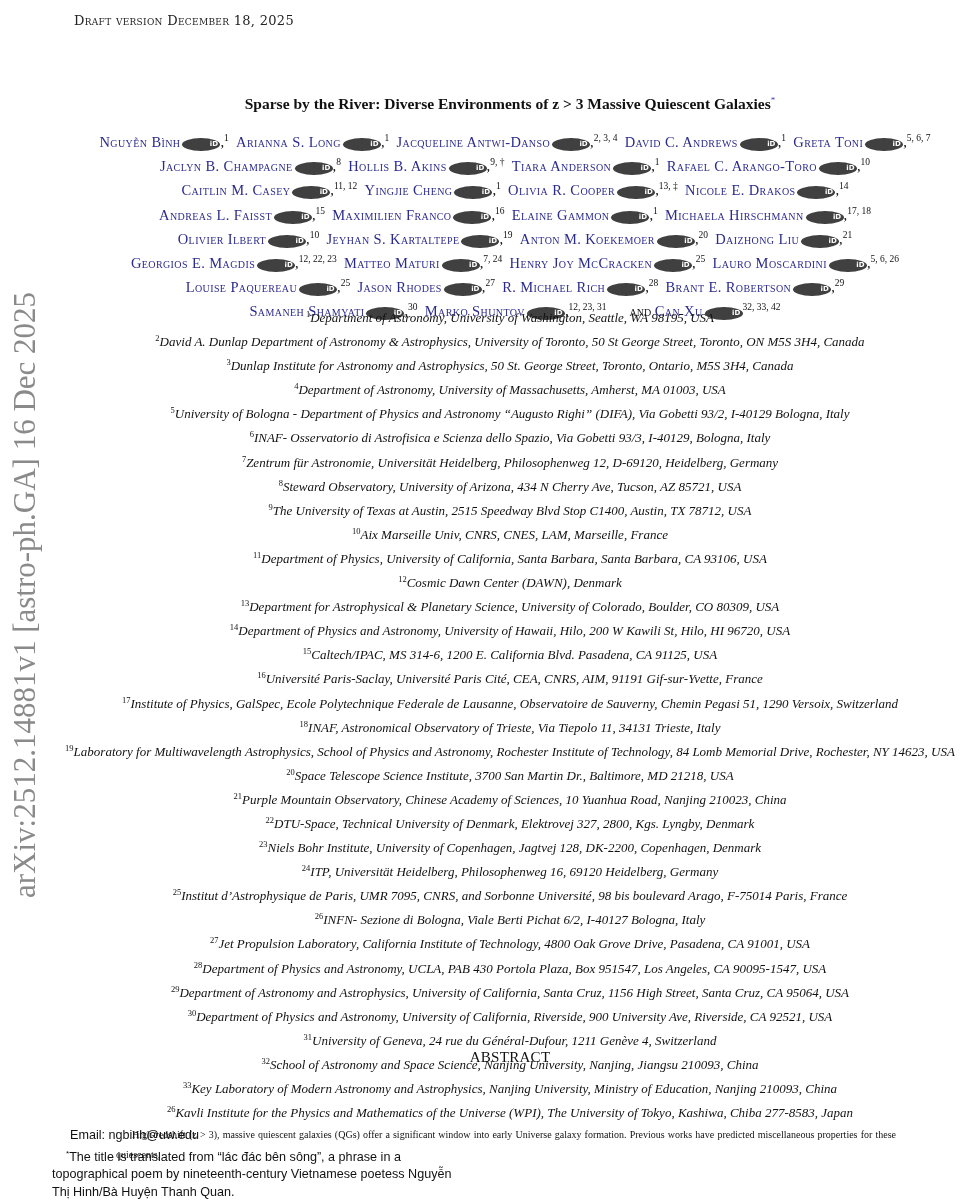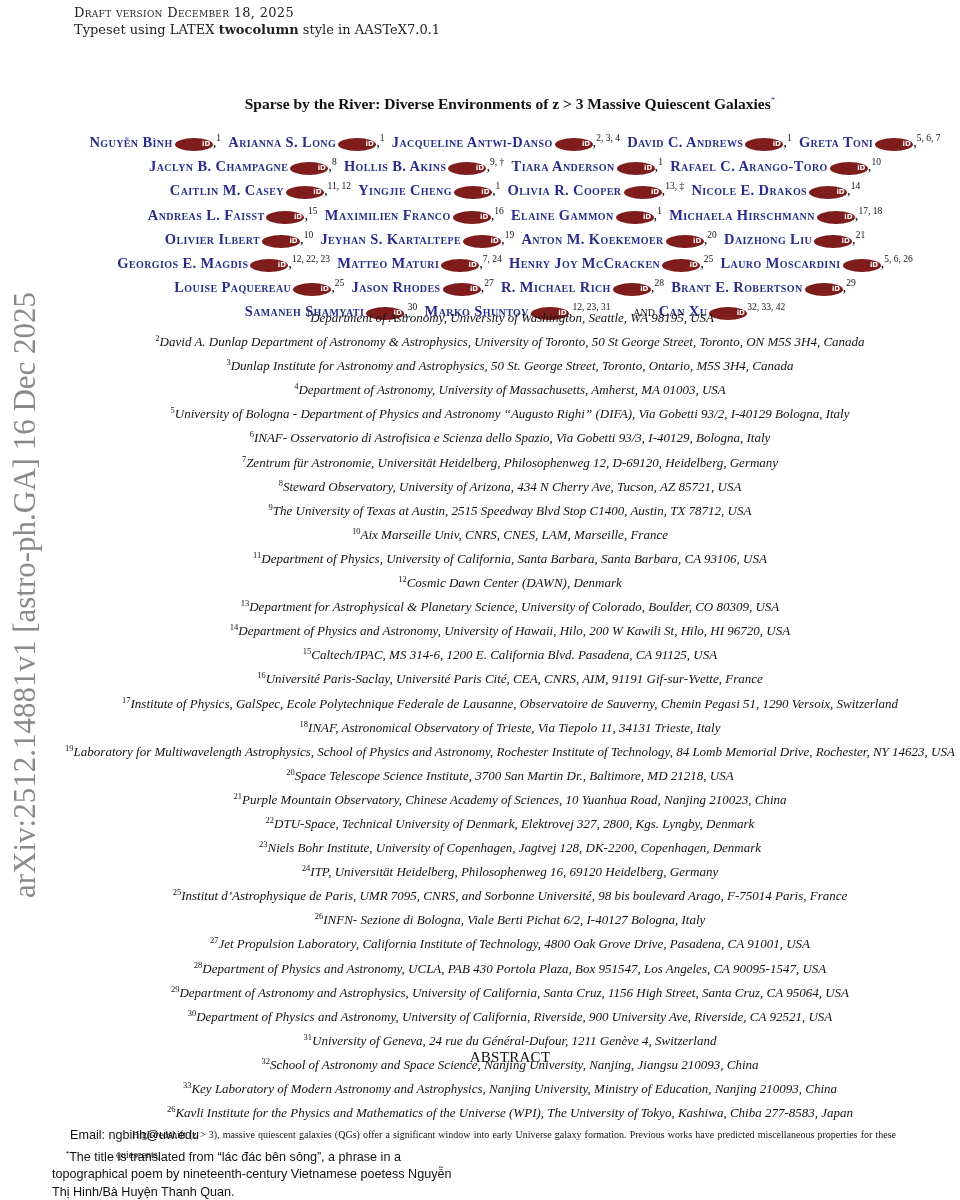--- a/index.html
+++ b/index.html
@@ -1,33 +1,33 @@
 <!DOCTYPE html>
 <html><head>
 <meta charset="utf-8">
 <style>
   html, body { margin: 0; padding: 0; background: #ffffff; }
   body { width: 960px; height: 1200px; position: relative; overflow: hidden;
          font-family: "DejaVu Serif", "Liberation Serif", serif; color: #111; }
-  .header { position: absolute; left: 74px; top: 4px; font-size: 13px; line-height: 17px; color: #222; }
+  .header { position: absolute; left: 74px; top: 12px; font-size: 13px; line-height: 17px; color: #222; }
   .header .draft { font-variant: small-caps; letter-spacing: 0.3px; }
   .header b { font-weight: bold; }
   .sidebar { position: absolute; left: -355px; top: 575px; width: 760px; height: 40px;
              transform: rotate(-90deg); transform-origin: center center;
              font-family: "Liberation Serif", serif; font-size: 31px; color: #8a8a8a;
              text-align: center; white-space: nowrap; line-height: 40px; }
   .title { position: absolute; left: 0; width: 1020px; top: 95px; text-align: center;
            font-family: "Liberation Serif", serif; font-weight: bold; font-size: 15.5px; }
   .title sup { color: #3a3ac0; font-size: 9px; font-weight: normal; }
   .authors { position: absolute; left: 60px; width: 910px; top: 128px; text-align: center;
              font-family: "Liberation Serif", serif; font-size: 14.5px; line-height: 20.2px; }
   .author-line { white-space: nowrap; }
-  .author { color: #2b2b8c; font-variant: small-caps; letter-spacing: 0.4px; font-weight: bold; }
+  .author { color: #2b2b8c; font-variant: small-caps; letter-spacing: 0.4px; }
   .and { color: #111; font-variant: small-caps; margin-left: 12px; }
-  .orcid { display: inline-block; width: 13px; height: 13px; border-radius: 50%; background: #7f1d1d;
+  .orcid { display: inline-block; width: 13px; height: 13px; border-radius: 50%; background: #404040;
            color: #fff; font-family: "DejaVu Sans", sans-serif; font-size: 7px; font-weight: bold;
            line-height: 13px; text-align: center; vertical-align: 1px; margin-left: 2px; padding-left: 25px; }
   .aff-sup { font-size: 9.5px; vertical-align: 6px; color: #111; }
   .affils { position: absolute; left: 50px; width: 920px; top: 304px; text-align: center;
             font-family: "Liberation Serif", serif; font-style: italic; font-size: 13px; line-height: 20.1px; }
   .affil sup { font-style: normal; font-size: 8.5px; vertical-align: 5px; }
   .abstract-head { position: absolute; left: 0; width: 1020px; top: 1049px; text-align: center;
                    font-family: "Liberation Serif", serif; font-size: 15px; letter-spacing: 0.3px; }
   .abstract-body { position: absolute; left: 116px; width: 780px; top: 1125px;
                    font-family: "Liberation Serif", serif; font-size: 10px; line-height: 20px; text-align: justify; }
@@ -36,21 +36,20 @@
                font-family: Liberation Sans, sans-serif; font-size: 12.6px; line-height: 17.5px; }
   .footnotes .email { padding-left: 18px; }
   .footnotes .fn { text-indent: 14px; }
   .footnotes sup { font-size: 8px; }
 </style>
 </head>
 <body>
 
 <div class="header">
   <div class="draft">Draft version December 18, 2025</div>
-  <div><span>Typeset using </span><span>LATEX</span> <b>twocolumn</b><span> style in AASTeX7.0.1</span></div>
 </div>
 
 <div class="sidebar">arXiv:2512.14881v1  [astro-ph.GA]  16 Dec 2025</div>
 
 <div class="title"><span>Sparse by the River: Diverse Environments of z &gt; 3 Massive Quiescent Galaxies</span><sup>*</sup></div>
 
 <div class="authors" id="authors">
     <div class="author-line"><span class="author">Nguyễn Bình</span><span class="orcid">iD</span>,<sup class="aff-sup">1</sup> <span class="author">Arianna S. Long</span><span class="orcid">iD</span>,<sup class="aff-sup">1</sup> <span class="author">Jacqueline Antwi-Danso</span><span class="orcid">iD</span>,<sup class="aff-sup">2, 3, 4</sup> <span class="author">David C. Andrews</span><span class="orcid">iD</span>,<sup class="aff-sup">1</sup> <span class="author">Greta Toni</span><span class="orcid">iD</span>,<sup class="aff-sup">5, 6, 7</sup></div>
     <div class="author-line"><span class="author">Jaclyn B. Champagne</span><span class="orcid">iD</span>,<sup class="aff-sup">8</sup> <span class="author">Hollis B. Akins</span><span class="orcid">iD</span>,<sup class="aff-sup">9, †</sup> <span class="author">Tiara Anderson</span><span class="orcid">iD</span>,<sup class="aff-sup">1</sup> <span class="author">Rafael C. Arango-Toro</span><span class="orcid">iD</span>,<sup class="aff-sup">10</sup></div>
     <div class="author-line"><span class="author">Caitlin M. Casey</span><span class="orcid">iD</span>,<sup class="aff-sup">11, 12</sup> <span class="author">Yingjie Cheng</span><span class="orcid">iD</span>,<sup class="aff-sup">1</sup> <span class="author">Olivia R. Cooper</span><span class="orcid">iD</span>,<sup class="aff-sup">13, ‡</sup> <span class="author">Nicole E. Drakos</span><span class="orcid">iD</span>,<sup class="aff-sup">14</sup></div>

